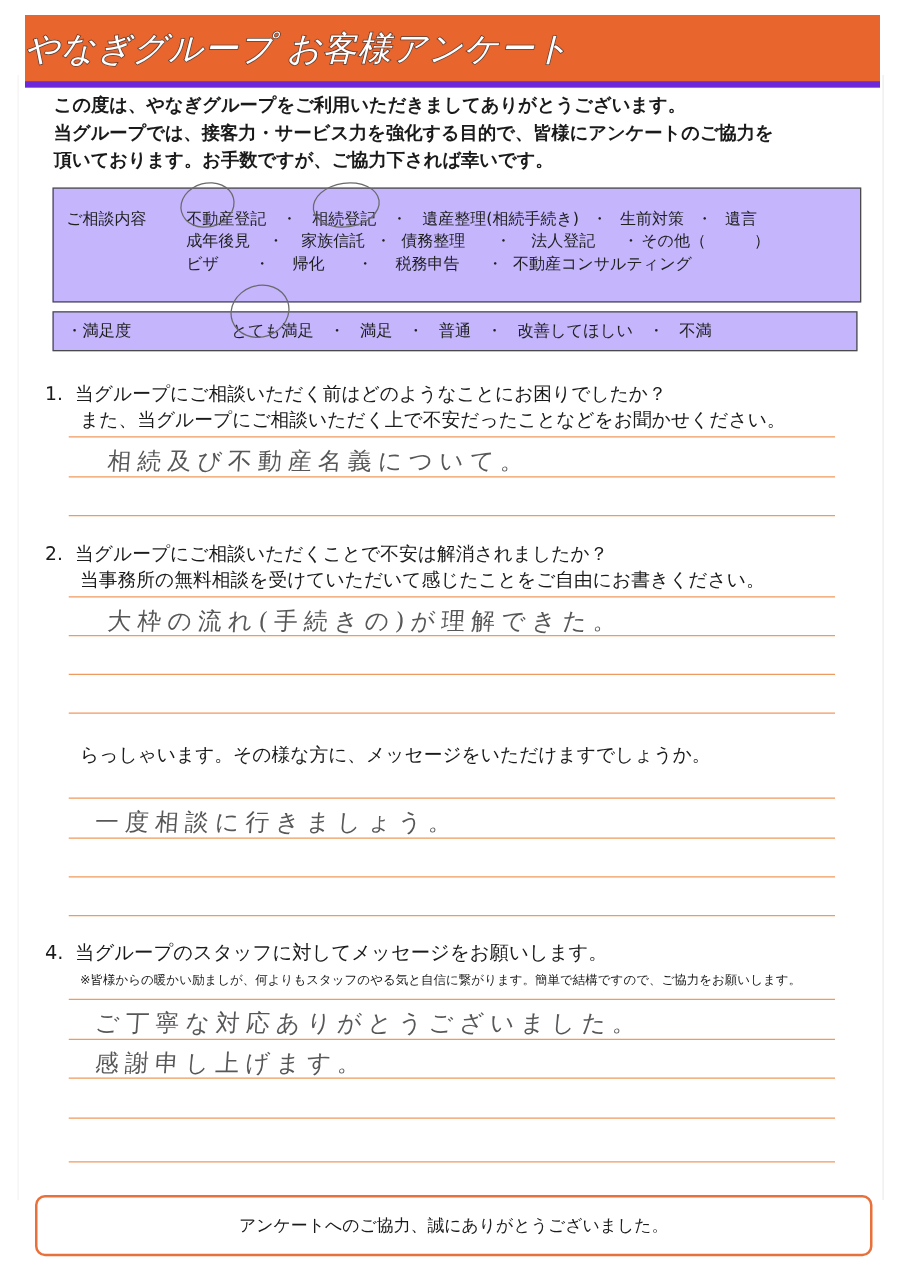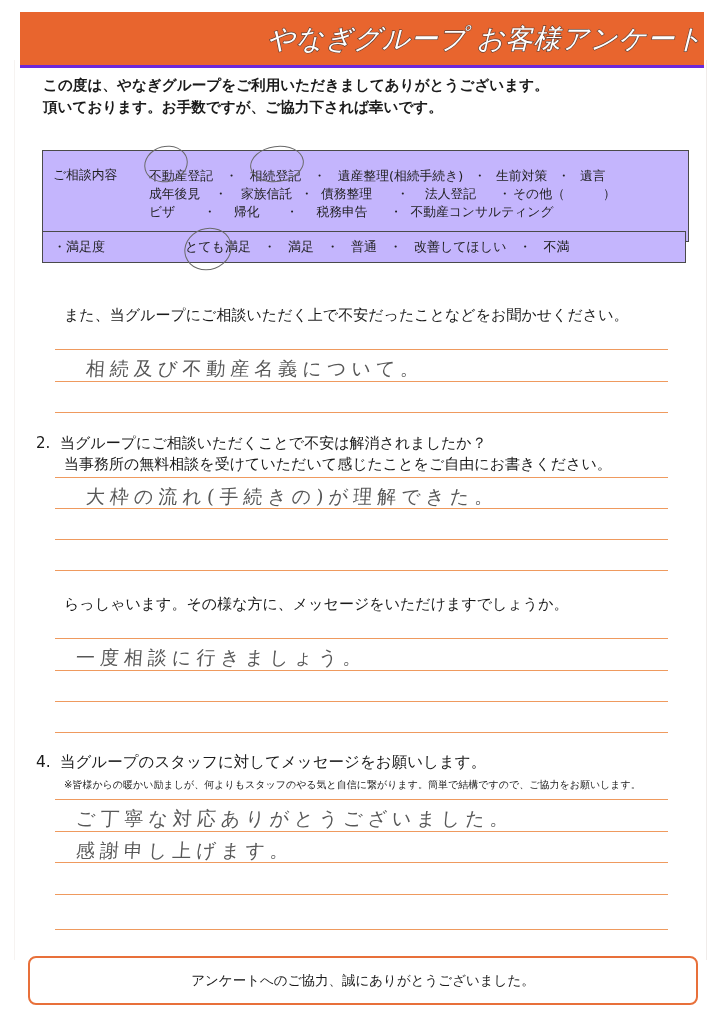--- a/index.html
+++ b/index.html
@@ -12,22 +12,22 @@
       position: absolute; left: 706px; top: 60px; width: 1px; height: 900px;
       background: #f0ecea;
     }
     .page-edge-left {
       position: absolute; left: 14px; top: 60px; width: 1px; height: 900px;
       background: #f6f3f1;
     }
     .header-banner {
       position: absolute; left: 20px; top: 12px; width: 684px; height: 53px;
       background: #e8652e;
-      display: flex; align-items: center; justify-content: flex-end;
-      border-bottom: 3px solid #6d28d9;
+      display: flex; align-items: center; justify-content: flex-start;
+      border-bottom: 5px solid #6d28d9;
     }
     .header-title {
       font-size: 27px; font-style: italic; color: #ffffff; letter-spacing: 1px;
       font-family: "DejaVu Sans", sans-serif;
       -webkit-text-stroke: 1.2px #5a4038;
       paint-order: stroke fill;
       text-shadow: 0 0 1px #6a4a40;
     }
     .intro {
       position: absolute; left: 43px; top: 74px; width: 650px;
@@ -42,21 +42,21 @@
     .consult-label {
       position: absolute; left: 10px; top: 16px; font-size: 12.8px; white-space: nowrap;
     }
     .consult-rows {
       position: absolute; left: 106px; top: 16px; font-size: 12.8px; line-height: 18px;
     }
     .consult-row { display: flex; white-space: nowrap; }
     .opt { position: relative; display: inline-block; }
     .sep { display: inline-block; }
 
-    .satisfaction-box { left: 42px; top: 231px; width: 642px; height: 30px; }
+    .satisfaction-box { left: 42px; top: 249px; width: 642px; height: 30px; }
     .sat-label { position: absolute; left: 10px; top: 6px; font-size: 13px; white-space: nowrap; }
     .sat-options { position: absolute; left: 142px; top: 6px; font-size: 13px; white-space: nowrap; display: flex; }
 
     .circle-mark {
       position: absolute; border: 1.2px solid #6a6a6a; border-radius: 50%;
       pointer-events: none;
     }
 
     .question { position: absolute; left: 36px; font-size: 15px; line-height: 21px; color: #1a1a1a; }
     .question .num { display: inline-block; width: 24px; }
@@ -87,20 +87,21 @@
 
 <div class="page-edge-left"></div>
 <div class="page-edge-right"></div>
 
 <div class="header-banner">
   <span class="header-title">やなぎグループ お客様アンケート</span>
 </div>
 
 <div class="intro">
   <div>この度は、やなぎグループをご利用いただきましてありがとうございます。</div>
+  <div>当グループでは、接客力・サービス力を強化する目的で、皆様にアンケートのご協力を</div>
   <div>頂いております。お手数ですが、ご協力下されば幸いです。</div>
 </div>
 
 <div class="box consult-box">
   <span class="consult-label">ご相談内容</span>
   <div class="consult-rows">
     <div class="consult-row">
       <span class="opt">不動産登記</span>
       <span class="sep" style="margin:0 12px">・</span>
       <span class="opt">相続登記</span>
@@ -147,20 +148,21 @@
     <span class="opt">普通</span>
     <span class="sep" style="margin:0 12px">・</span>
     <span class="opt">改善してほしい</span>
     <span class="sep" style="margin:0 12px">・</span>
     <span class="opt">不満</span>
   </div>
 </div>
 <div class="circle-mark" style="left:184px; top:228px; width:46px; height:40px; transform:rotate(-20deg);"></div>
 
 <div class="question" style="top:305px;">
+  <div class="q-line1"><span class="num">1.</span><span>当グループにご相談いただく前はどのようなことにお困りでしたか？</span></div>
   <div class="q-line2">また、当グループにご相談いただく上で不安だったことなどをお聞かせください。</div>
 </div>
 <div class="rule" style="top:349px;"></div>
 <div class="rule" style="top:381px;"></div>
 <div class="rule" style="top:412px;"></div>
 <div class="handwriting" style="left:86px; top:356px;">相続及び不動産名義について。</div>
 
 <div class="question" style="top:433px;">
   <div class="q-line1"><span class="num">2.</span><span>当グループにご相談いただくことで不安は解消されましたか？</span></div>
   <div class="q-line2">当事務所の無料相談を受けていただいて感じたことをご自由にお書きください。</div>

